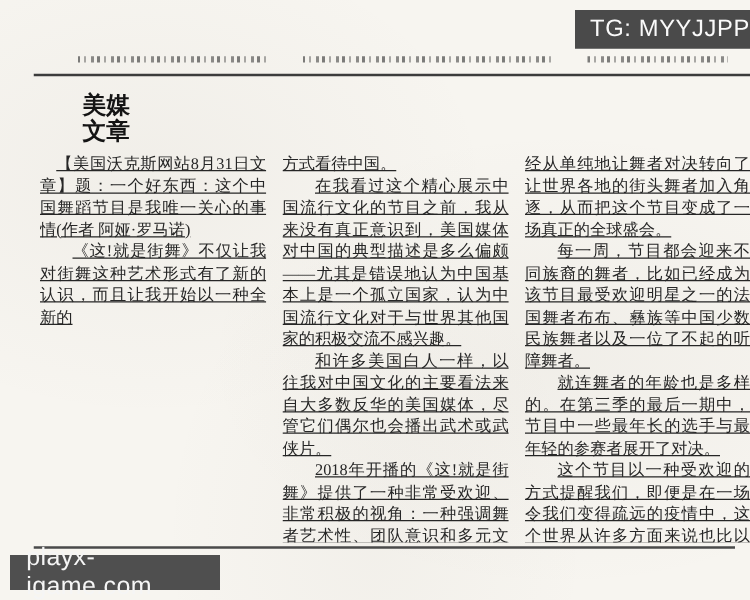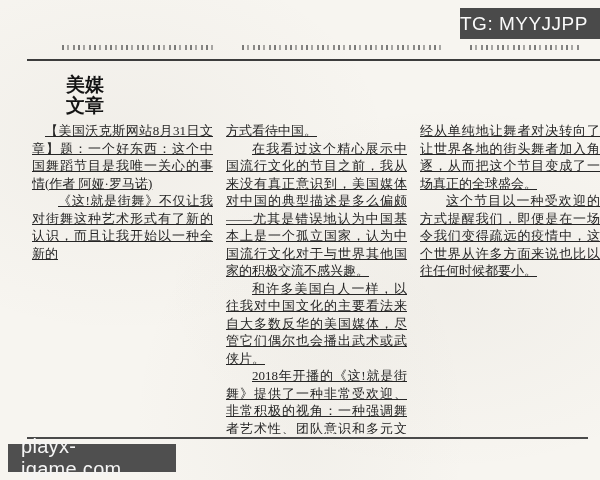--- a/index.html
+++ b/index.html
@@ -16,21 +16,21 @@
       radial-gradient(ellipse at 20% 30%, rgba(120,110,95,0.05), transparent 40%),
       radial-gradient(ellipse at 75% 60%, rgba(120,110,95,0.05), transparent 45%),
       radial-gradient(ellipse at 50% 90%, rgba(120,110,95,0.04), transparent 40%),
       #f7f5f0;
   }
   
   .tg-box {
     position: absolute; top: 8px; right: 0;
     width: 140px; height: 31px;
     background: #4a4a4a;
-    display: flex; align-items: center; justify-content: flex-start;
+    display: flex; align-items: center; justify-content: flex-end;
     color: #fafafa;
     font-family: "Liberation Sans", "DejaVu Sans", sans-serif;
     font-size: 19px; letter-spacing: 0.5px;
   }
   .site-box {
     position: absolute; left: 8px; top: 444px;
     width: 168px; height: 28px;
     background: #4f4f4f;
     display: flex; align-items: center;
     padding-left: 13px; box-sizing: border-box;
@@ -132,20 +132,22 @@
     <div class="col">
       <p>方式看待中国。</p>
       <p class="ind2">在我看过这个精心展示中国流行文化的节目之前，我从来没有真正意识到，美国媒体对中国的典型描述是多么偏颇——尤其是错误地认为中国基本上是一个孤立国家，认为中国流行文化对于与世界其他国家的积极交流不感兴趣。</p>
       <p class="ind2">和许多美国白人一样，以往我对中国文化的主要看法来自大多数反华的美国媒体，尽管它们偶尔也会播出武术或武侠片。</p>
       <p class="ind2">2018年开播的《这!就是街舞》提供了一种非常受欢迎、非常积极的视角：一种强调舞者艺术性、团队意识和多元文化的视角。</p>
 
     </div>
 
     <div class="col">
       <p>经从单纯地让舞者对决转向了让世界各地的街头舞者加入角逐，从而把这个节目变成了一场真正的全球盛会。</p>
+      <p class="ind2">每一周，节目都会迎来不同族裔的舞者，比如已经成为该节目最受欢迎明星之一的法国舞者布布、彝族等中国少数民族舞者以及一位了不起的听障舞者。</p>
+      <p class="ind2">就连舞者的年龄也是多样的。在第三季的最后一期中，节目中一些最年长的选手与最年轻的参赛者展开了对决。</p>
       <p class="ind2">这个节目以一种受欢迎的方式提醒我们，即便是在一场令我们变得疏远的疫情中，这个世界从许多方面来说也比以往任何时候都要小。</p>
     </div>
 
   </div>
 
   <div class="rule-bottom"></div>
 
   <div class="site-box">
     <span>playx-igame.com</span>
   </div>

